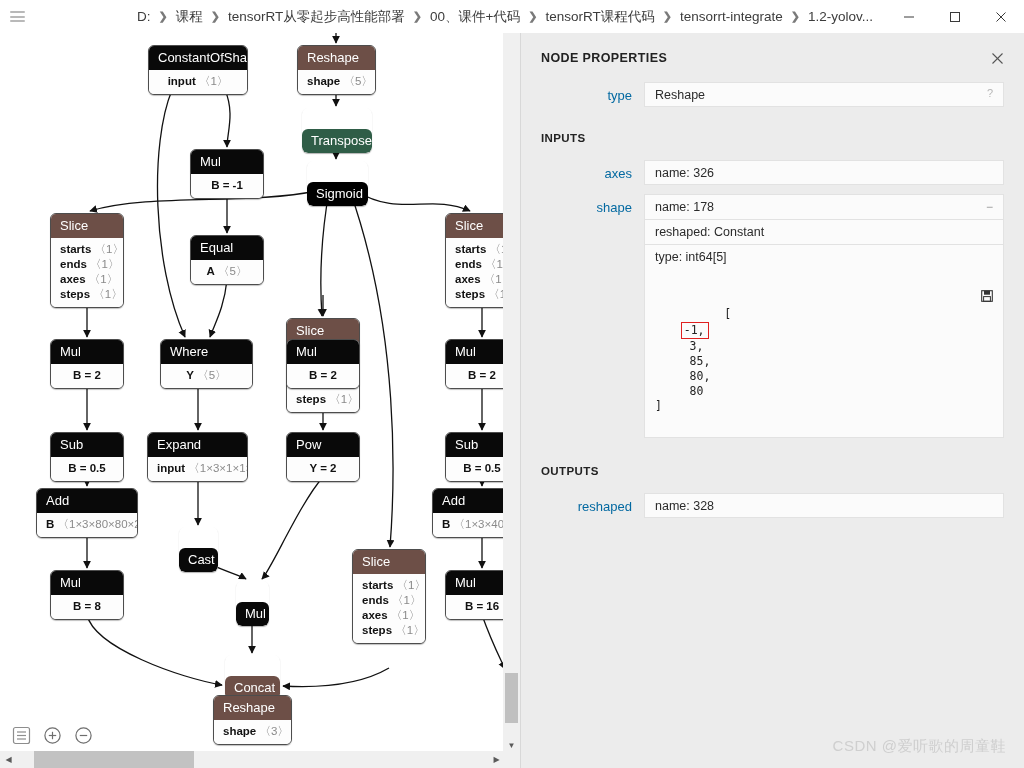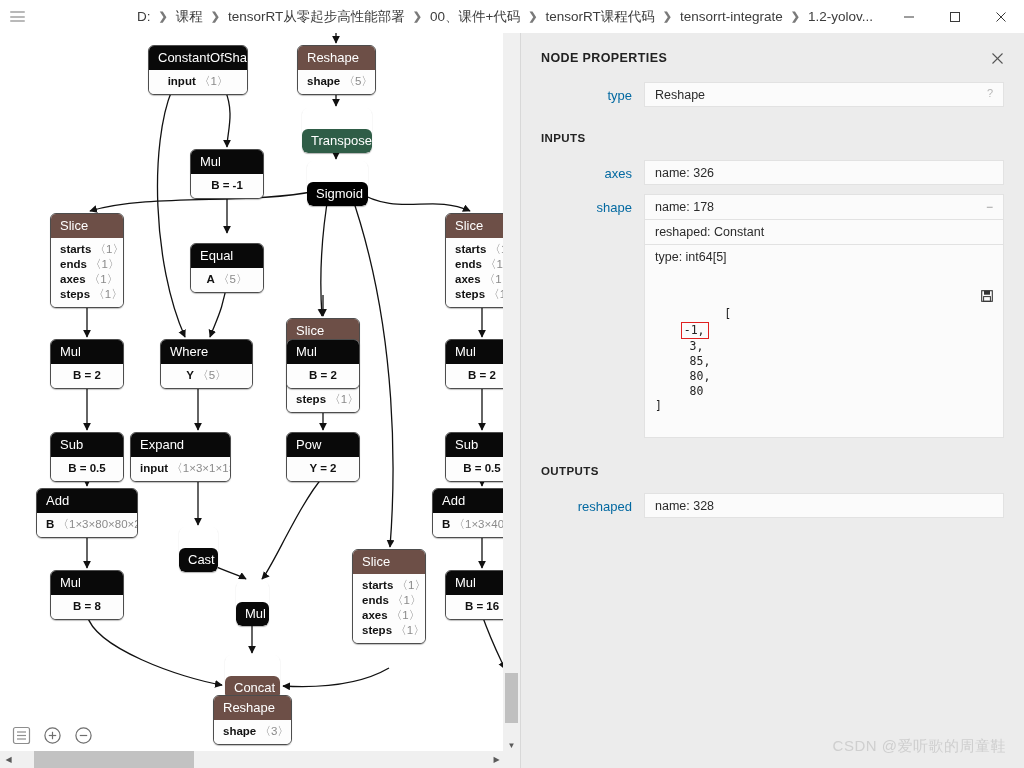--- a/index.html
+++ b/index.html
@@ -412,21 +412,21 @@
           </div>
           <div class="node" style="left: 50px; top: 180px; width: 74px;">
             <div class="hdr hdr-brown">Slice</div>
             <div class="body">
               <div class="row"><b>starts</b><span class="dim"> 〈1〉</span></div>
               <div class="row"><b>ends</b><span class="dim"> 〈1〉</span></div>
               <div class="row"><b>axes</b><span class="dim"> 〈1〉</span></div>
               <div class="row"><b>steps</b><span class="dim"> 〈1〉</span></div>
             </div>
           </div>
-          <div class="node" style="left: 190px; top: 210px; width: 74px;">
+          <div class="node" style="left: 190px; top: 202px; width: 74px;">
             <div class="hdr hdr-black">Equal</div>
             <div class="body">
               <div class="row"><b>A</b><span class="dim"> 〈5〉</span></div>
             </div>
           </div>
           <div class="node" style="left: 445px; top: 180px; width: 74px;">
             <div class="hdr hdr-brown">Slice</div>
             <div class="body">
               <div class="row"><b>starts</b><span class="dim"> 〈1〉</span></div>
               <div class="row"><b>ends</b><span class="dim"> 〈1〉</span></div>
@@ -466,21 +466,21 @@
             <div class="body">
               <div class="row"><b>B = 2</b></div>
             </div>
           </div>
           <div class="node" style="left: 50px; top: 399px; width: 74px;">
             <div class="hdr hdr-black">Sub</div>
             <div class="body">
               <div class="row"><b>B = 0.5</b></div>
             </div>
           </div>
-          <div class="node" style="left: 130px; top: 399px; width: 101px;">
+          <div class="node" style="left: 147px; top: 399px; width: 101px;">
             <div class="hdr hdr-black">Expand</div>
             <div class="body">
               <div class="row"><b>input</b><span class="dim"> 〈1×3×1×1×2〉</span></div>
             </div>
           </div>
           <div class="node" style="left: 286px; top: 399px; width: 74px;">
             <div class="hdr hdr-black">Pow</div>
             <div class="body">
               <div class="row"><b>Y = 2</b></div>
             </div>

